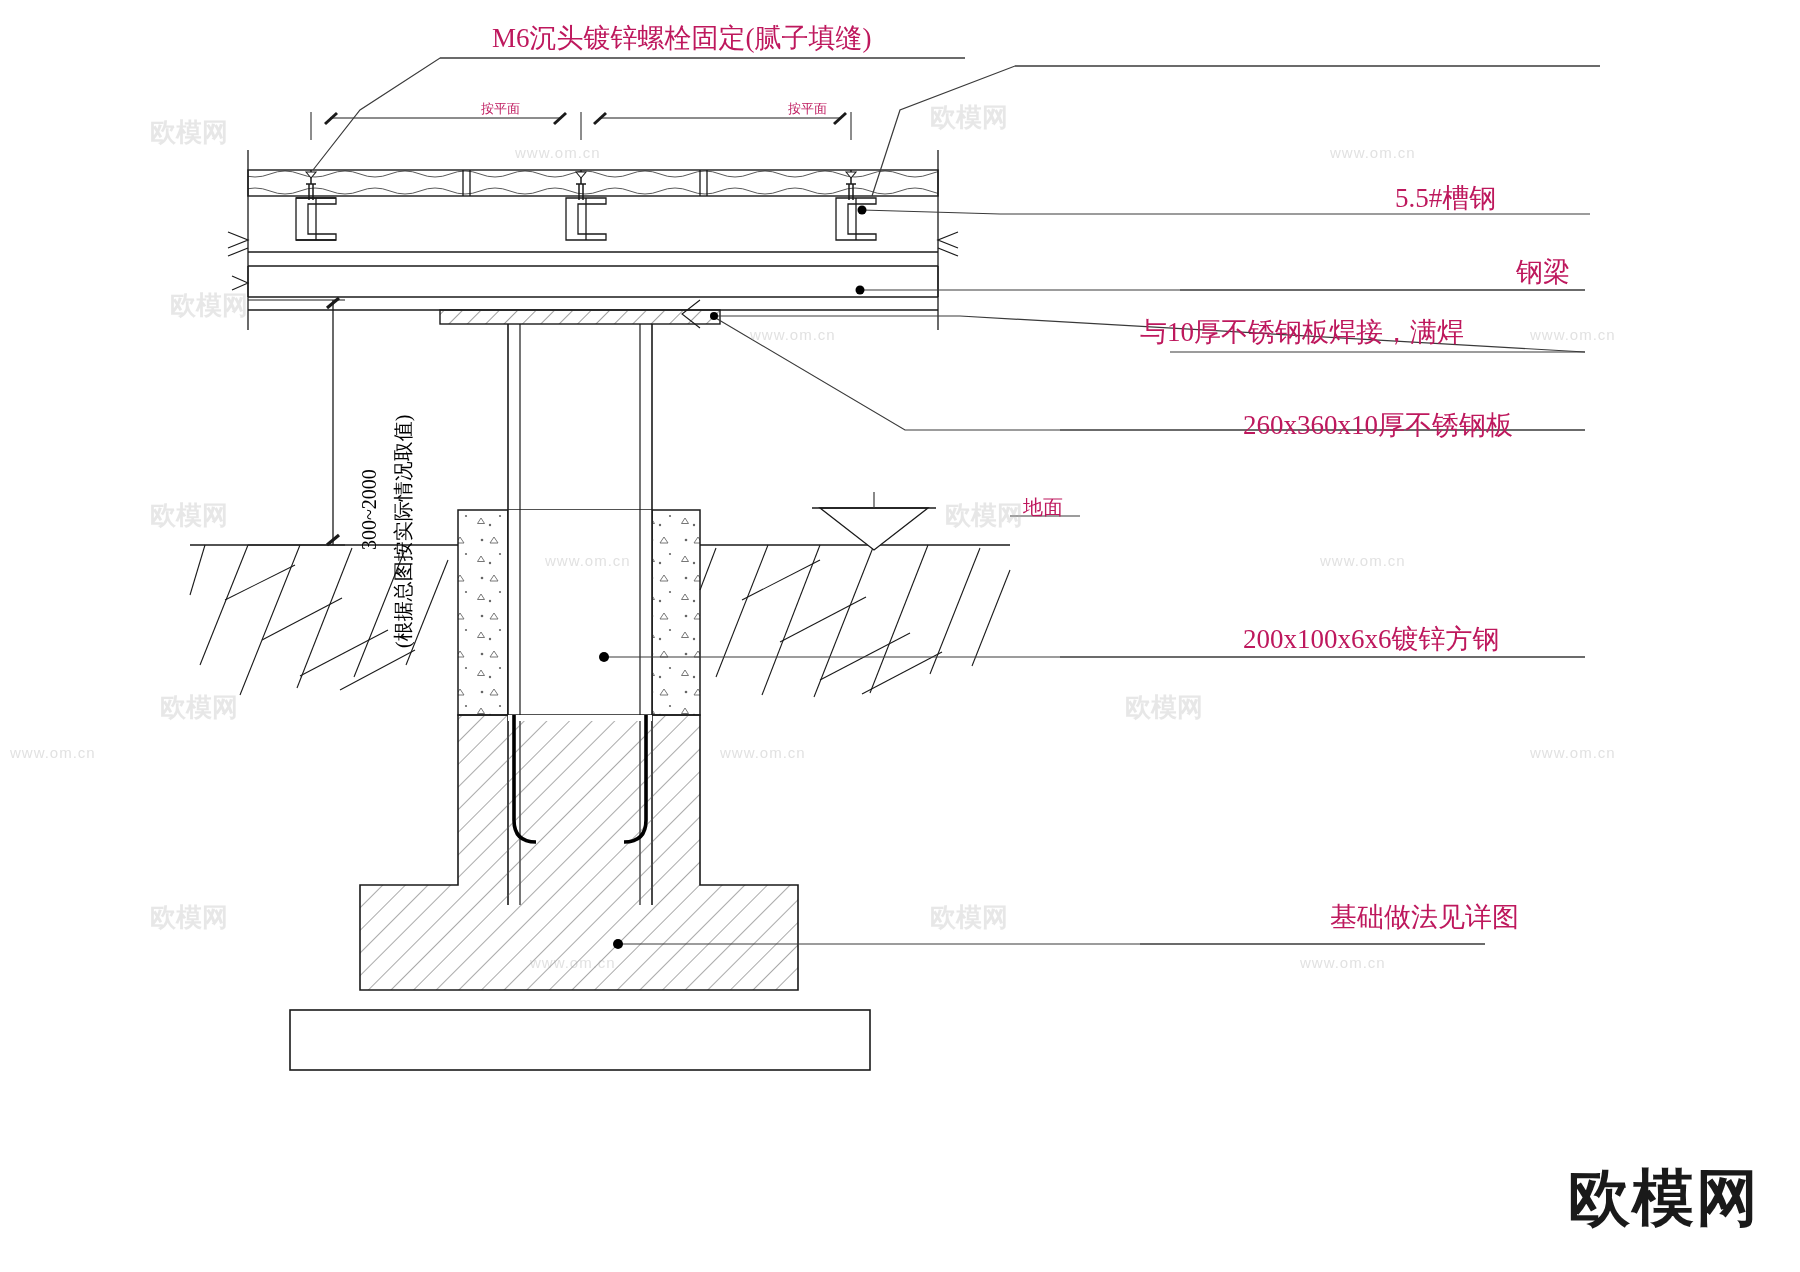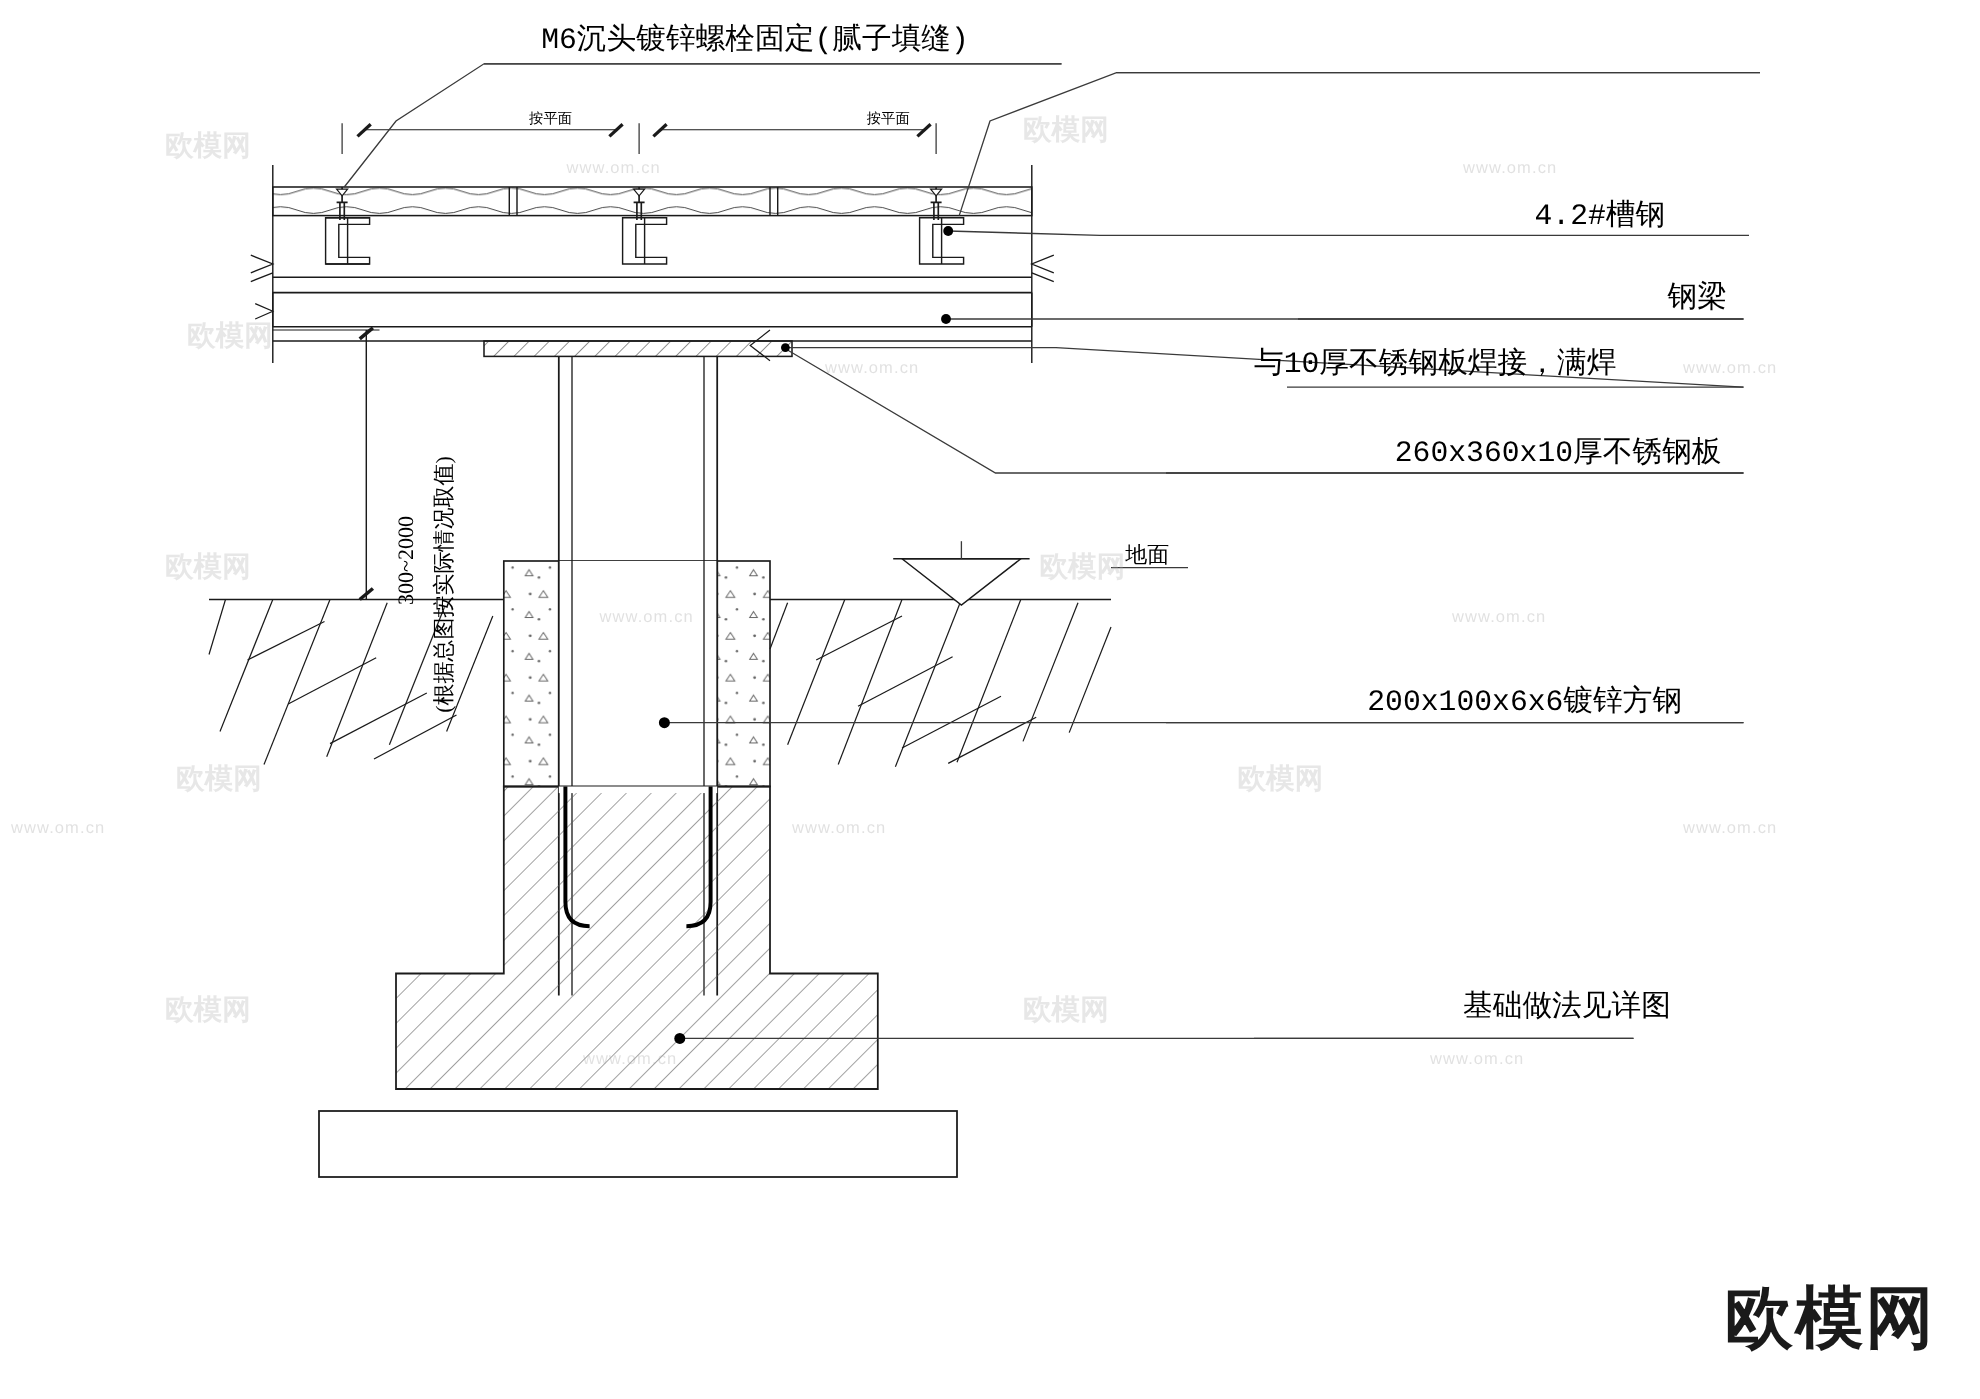--- a/index.html
+++ b/index.html
@@ -16,23 +16,23 @@
     font-family: "Liberation Serif", "DejaVu Serif", serif;
   }
   #cad {
     position: absolute;
     left: 0; top: 0;
     width: 1800px;
     height: 1272px;
   }
   .lbl {
     position: absolute;
-    color: #000000;
+    color: #be185d;
     white-space: nowrap;
-    font-family: Liberation Mono, monospace;
+    font-family: Liberation Serif, serif;
     line-height: 1;
   }
   .lbl-main { font-size: 27px; }
   .lbl-small { font-size: 13px; }
   .lbl-med { font-size: 20px; }
   .vert {
     position: absolute;
     transform-origin: 0 0;
     transform: rotate(-90deg);
     white-space: nowrap;
@@ -297,27 +297,27 @@
   <div class="wm wm-url" style="left:1530px; top:700px;">www.om.cn</div>
 
   <div class="wm wm-cn" style="left:150px;  top:900px;">欧模网</div>
   <div class="wm wm-url" style="left:530px;  top:910px;">www.om.cn</div>
   <div class="wm wm-cn" style="left:930px;  top:900px;">欧模网</div>
   <div class="wm wm-url" style="left:1300px; top:910px;">www.om.cn</div>
 
   <div class="lbl lbl-main" style="left:492px; top:25px;">M6沉头镀锌螺栓固定(腻子填缝)</div>
 
 
-  <div class="lbl lbl-main" style="left:1395px; top:185px;">4.2#槽钢</div>
+  <div class="lbl lbl-main" style="left:1395px; top:185px;">5.5#槽钢</div>
 
   <div class="lbl lbl-main" style="left:1516px; top:259px;">钢梁</div>
 
   <div class="lbl lbl-main" style="left:1140px; top:319px;">与10厚不锈钢板焊接，满焊</div>
 
-  <div class="lbl lbl-main" style="left:1243px; top:400px;margin-left:25px;">260x360x10厚不锈钢板</div>
+  <div class="lbl lbl-main" style="left:1243px; top:412px;">260x360x10厚不锈钢板</div>
 
   <div class="lbl lbl-main" style="left:1243px; top:626px;">200x100x6x6镀锌方钢</div>
 
   <div class="lbl lbl-main" style="left:1330px; top:904px;">基础做法见详图</div>
 
   <div class="lbl lbl-med" style="left:1023px; top:497px;">地面</div>
 
   <div class="lbl lbl-small" style="left:481px; top:102px;">按平面</div>
 
   <div class="lbl lbl-small" style="left:788px; top:102px;">按平面</div>

